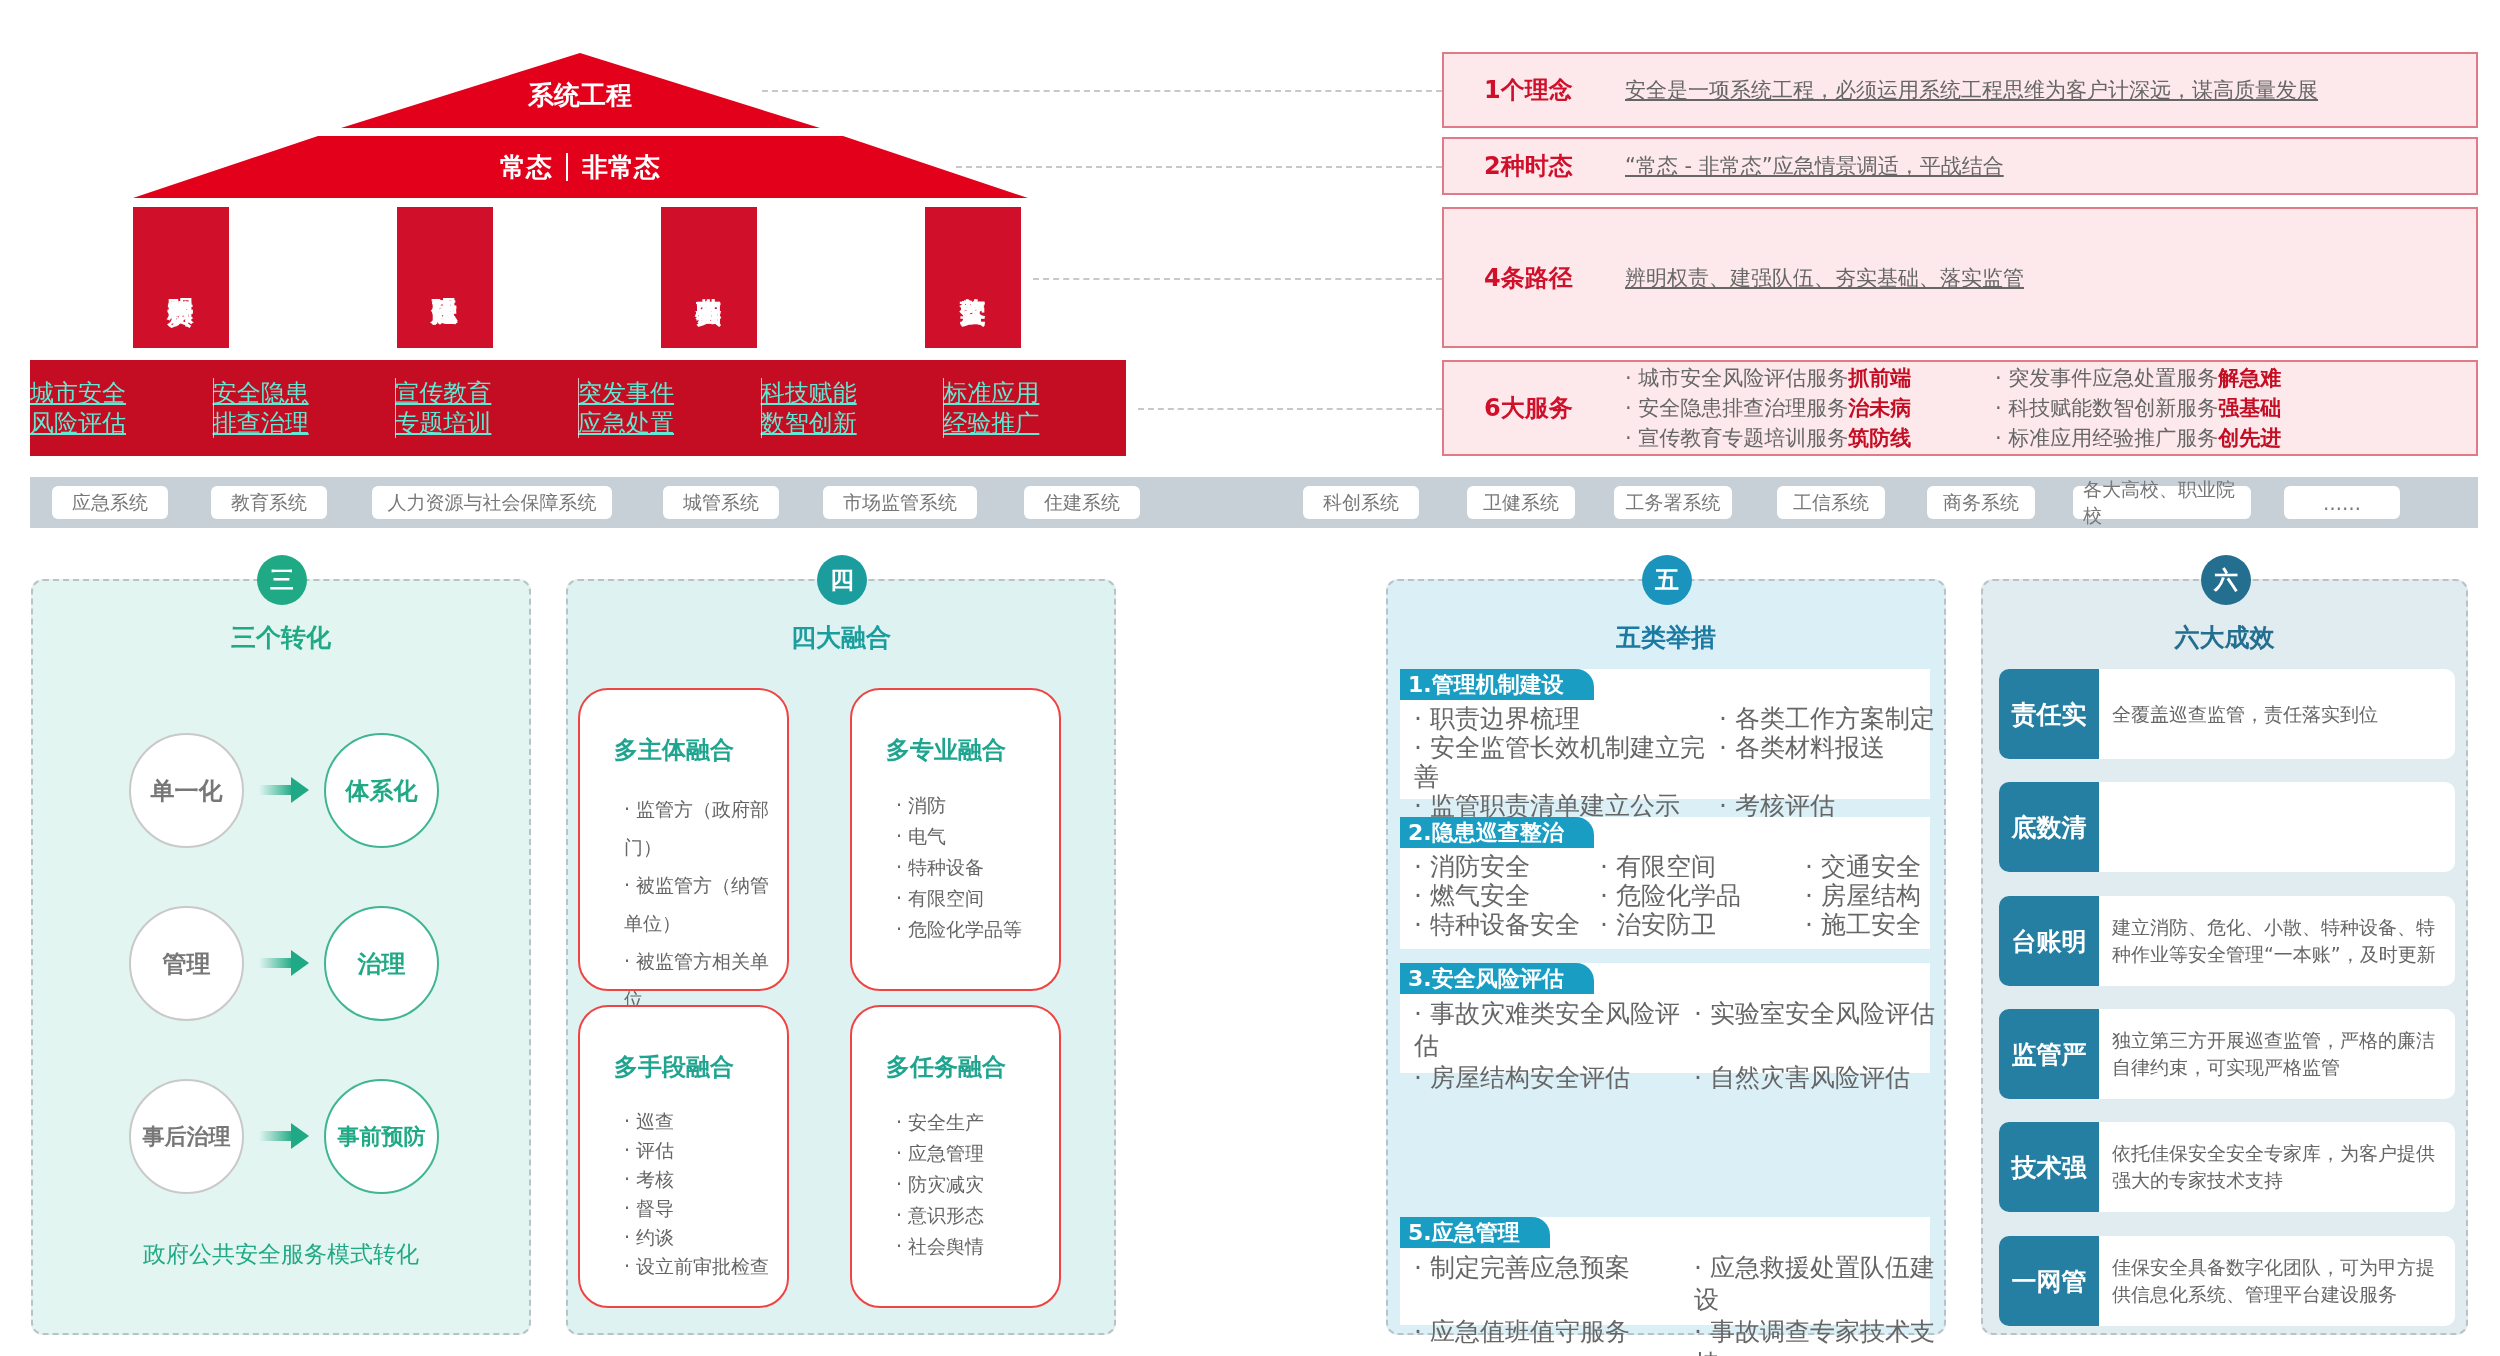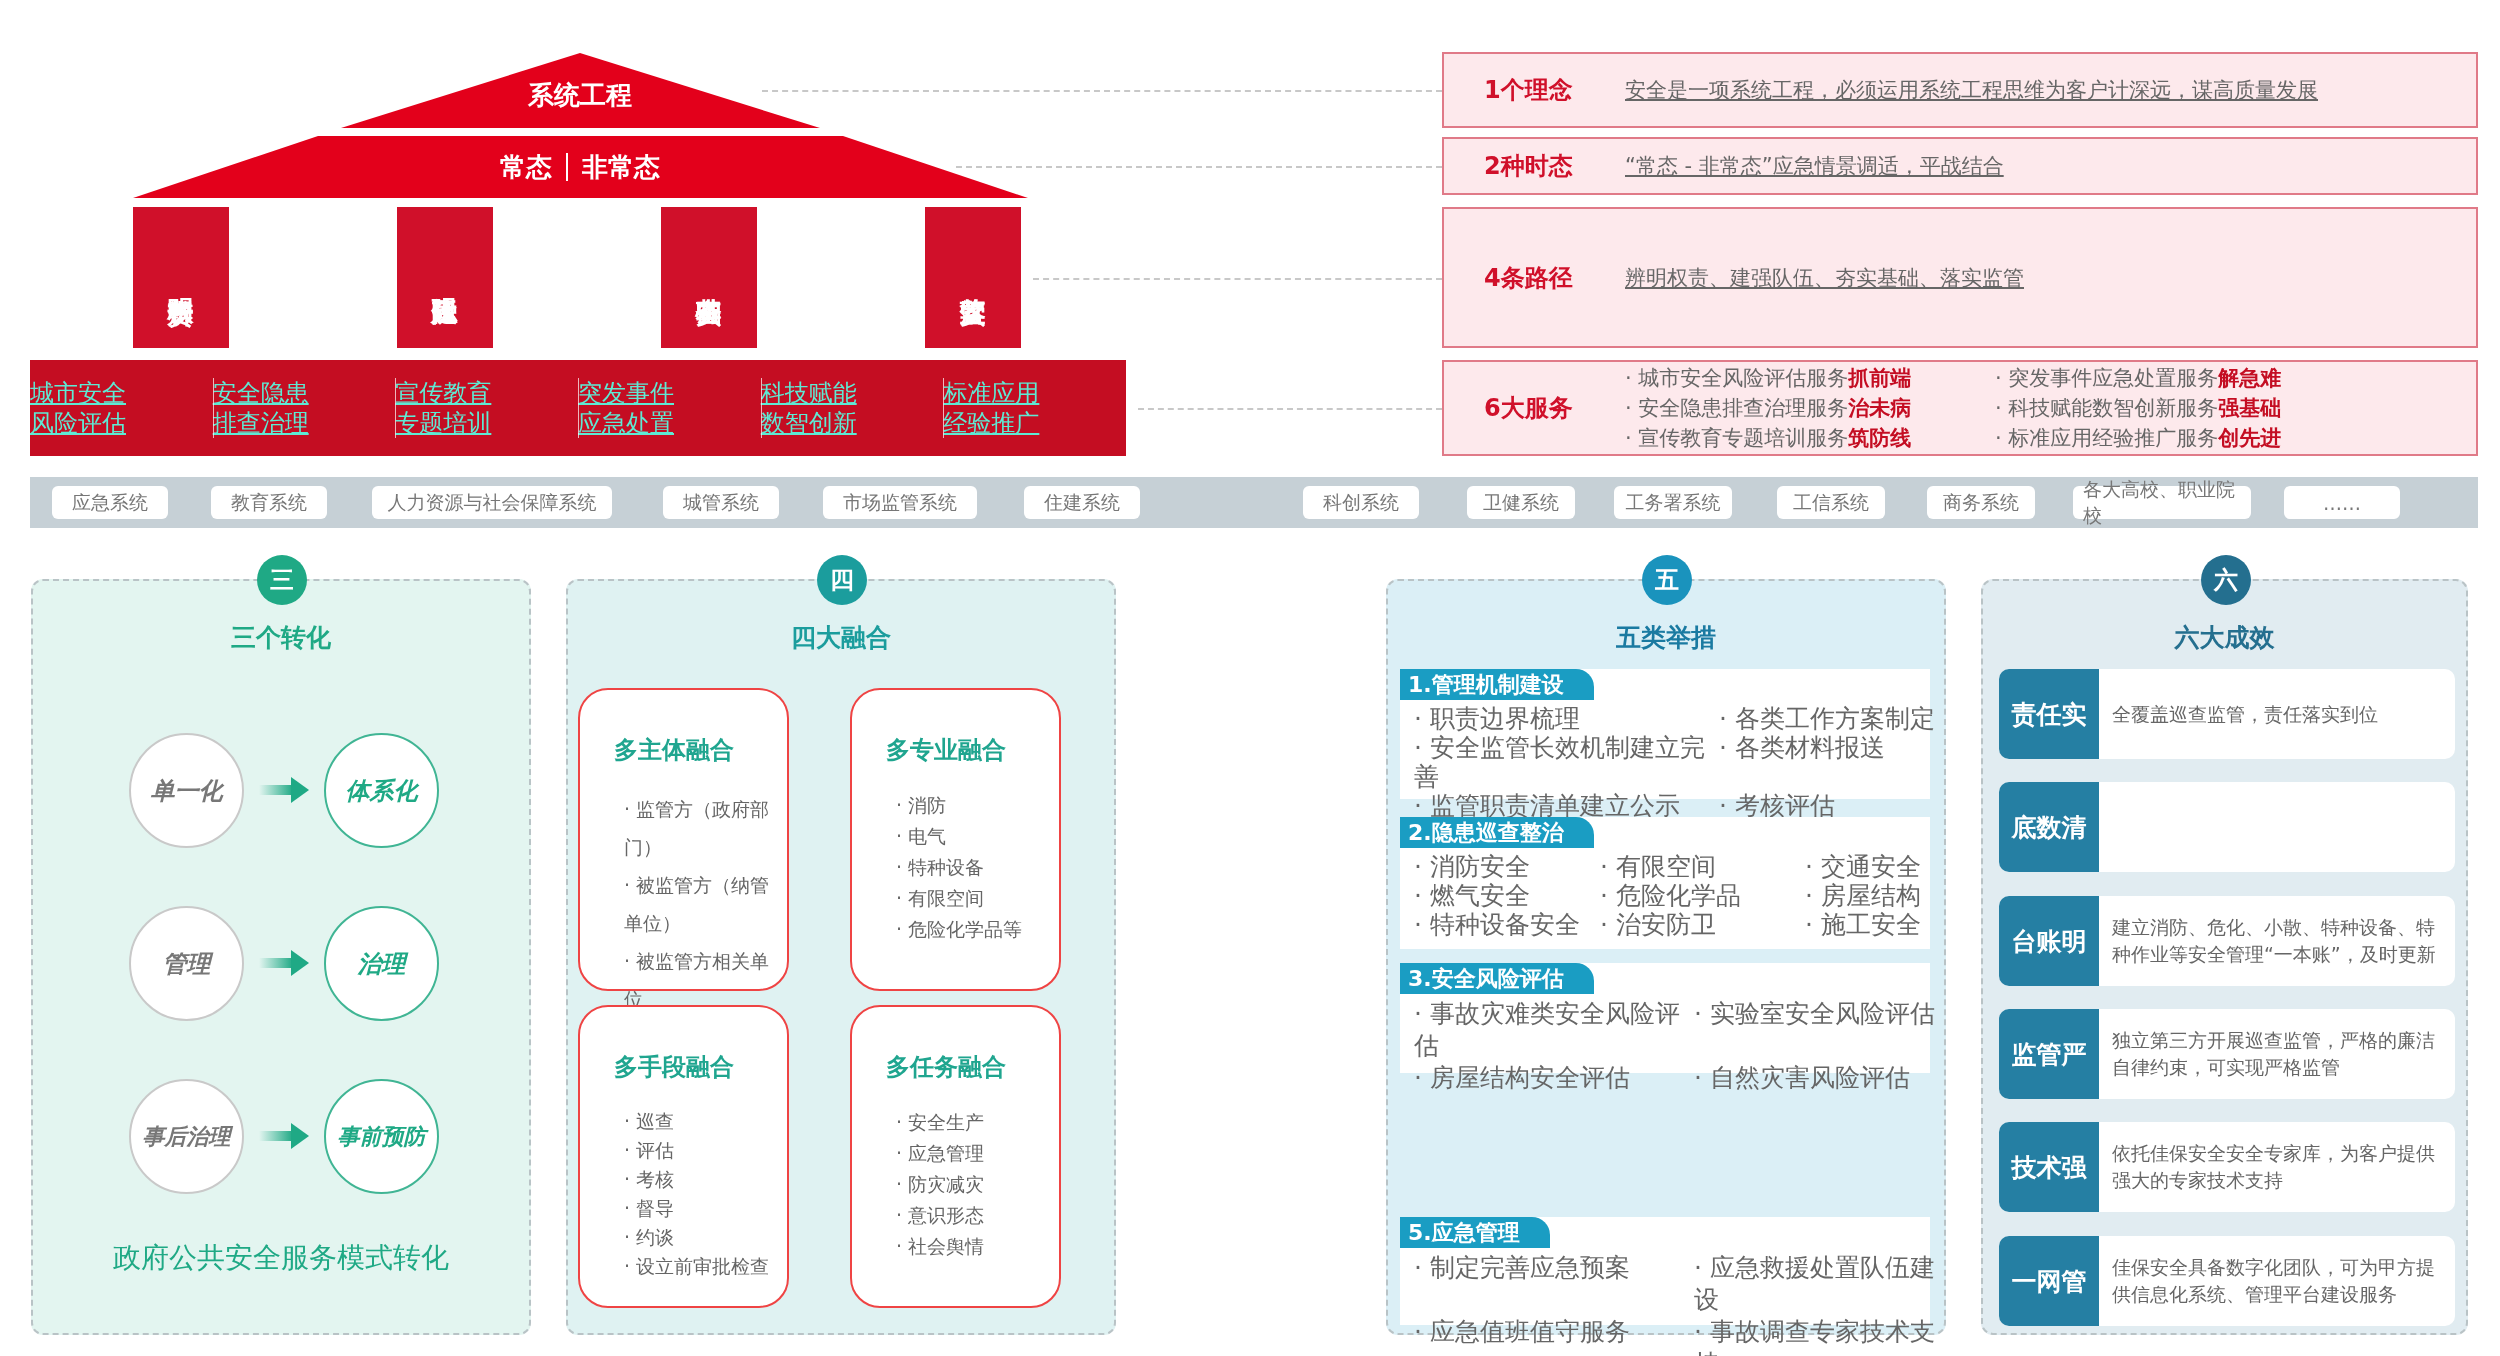--- a/index.html
+++ b/index.html
@@ -41,25 +41,25 @@
   .panel { position: absolute; top: 579px; border: 2px dashed #b9c3c6; border-radius: 12px; }
   .badge { position: absolute; top: -26px; width: 50px; height: 50px; border-radius: 50%; color: #fff; font-size: 24px; font-weight: bold;
     display: flex; align-items: center; justify-content: center; }
   .panel-title { position: absolute; top: 40px; left: 0; right: 0; text-align: center; font-size: 25px; font-weight: bold; }
 
   
   .p3 { left: 31px; width: 500px; height: 756px; background: #e3f5f0; }
   .p3 .badge { left: 224px; background: #1fa985; }
   .p3 .panel-title { color: #1fa985; }
   .conv-row { position: absolute; left: 96px; width: 310px; height: 115px; }
-  .oval { position: absolute; top: 0; width: 115px; height: 115px; border-radius: 50%; background: #fff; display: flex; align-items: center; justify-content: center; font-size: 24px; font-weight: bold; font-style: italic; }
+  .oval { position: absolute; top: 0; width: 115px; height: 115px; border-radius: 50%; background: #fff; display: flex; align-items: center; justify-content: center; font-size: 24px; font-weight: bold; }
   .oval.from { left: 0; border: 2px solid #c9c9c9; color: #777; }
   .oval.to { right: 0; border: 2px solid #40b594; color: #1fa985; }
   .arrow { position: absolute; left: 130px; top: 44px; width: 50px; height: 26px; }
-  .p3-foot { position: absolute; left: 0; right: 0; top: 658px; text-align: center; color: #1fa985; font-size: 28px; }
+  .p3-foot { position: absolute; left: 0; right: 0; top: 658px; text-align: center; color: #1fa985; font-size: 23px; }
 
   
   .p4 { left: 566px; width: 550px; height: 756px; background: #dff2f2; }
   .p4 .badge { left: 249px; background: #1b9d9d; }
   .p4 .panel-title { color: #1b9d9d; }
   .fuse-card { position: absolute; width: 211px; background: #fff; border: 2px solid #ef4444; border-radius: 30px; padding: 44px 0 0 34px; }
   .fuse-card h3 { color: #1fa58f; font-size: 24px; font-weight: bold; margin-bottom: 24px; }
   .fuse-card li { list-style: none; color: #666; font-size: 19px; line-height: 31px; padding-left: 10px; }
   .fuse-card li::before { content: "·"; margin-right: 6px; color: #666; }
 

